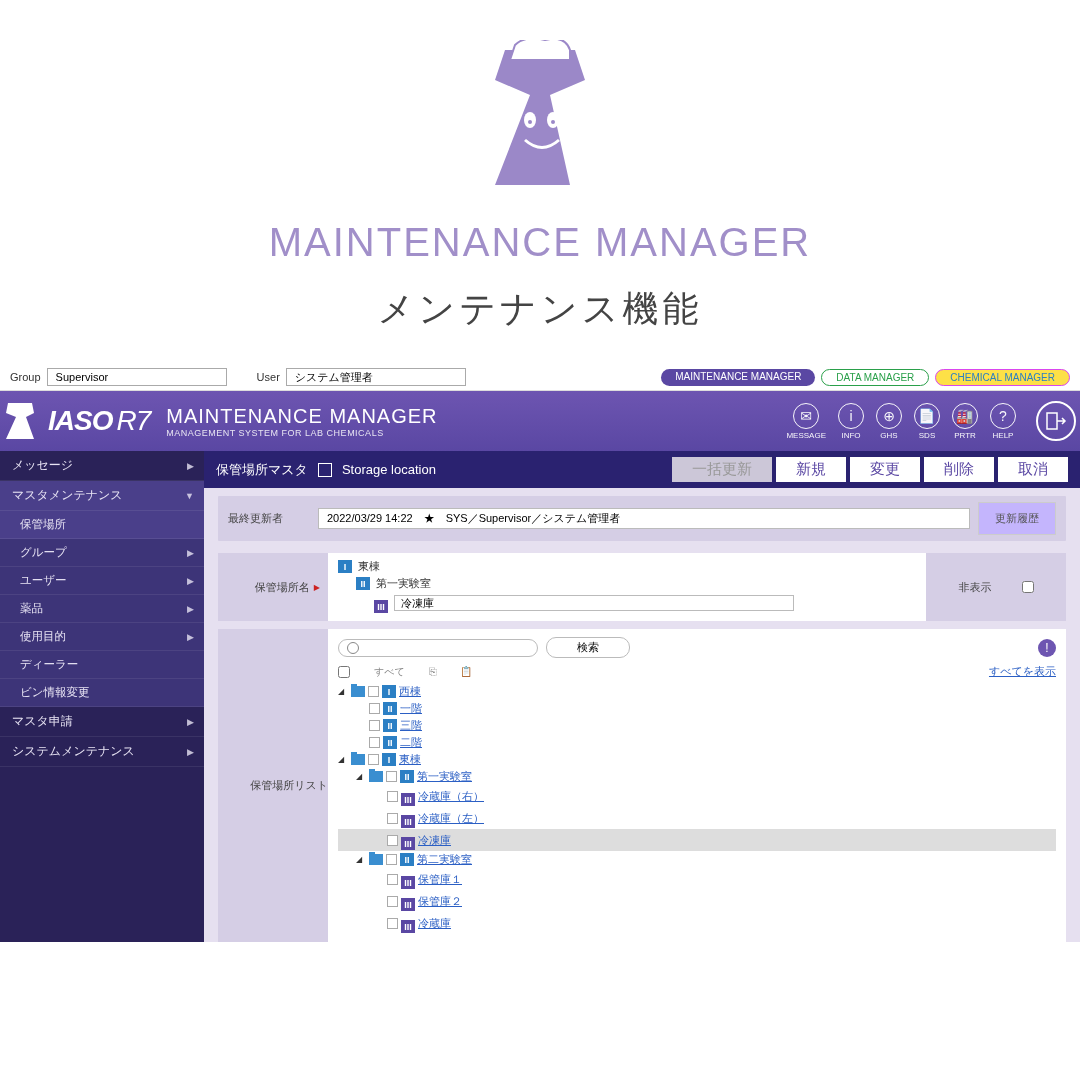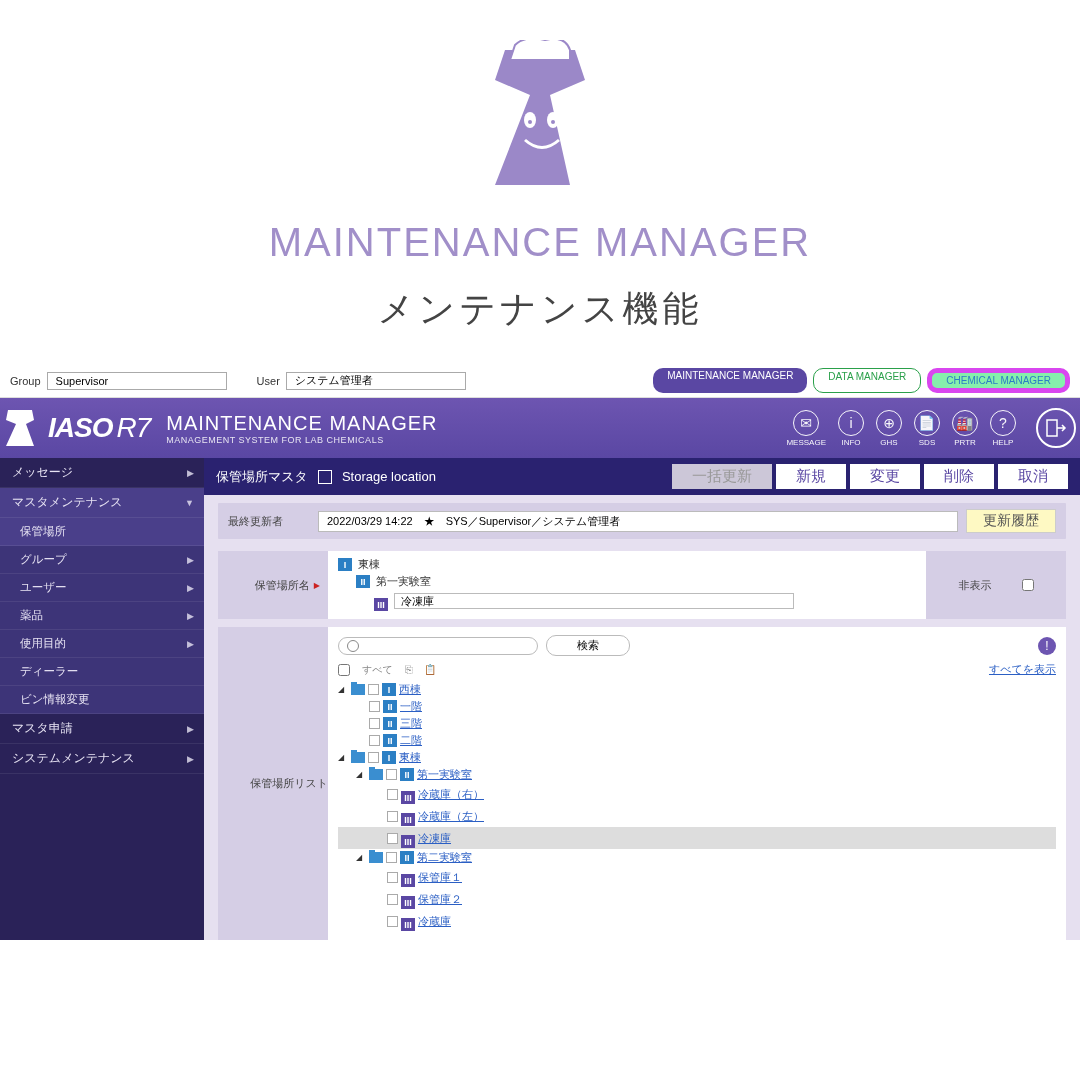--- a/index.html
+++ b/index.html
@@ -16,21 +16,21 @@
 
 
 .topbar { display: flex; align-items: center; padding: 4px 10px; background: #fff; border-bottom: 1px solid #ddd; font-size: 11px; }
 .topbar-label { margin-right: 6px; color: #333; }
 .topbar-input { border: 1px solid #aaa; border-radius: 0; padding: 1px 8px; width: 180px; font-size: 11px; height: 18px; }
 .topbar-gap { width: 30px; }
 .topbar-right { margin-left: auto; display: flex; gap: 6px; }
 .pill { border-radius: 10px; padding: 2px 14px; font-size: 10px; cursor: pointer; }
 .pill-maint { background: #5a47a3; color: #fff; }
 .pill-data { border: 1px solid #2aa04a; color: #2aa04a; background: #fff; text-align: right; }
-.pill-chem { border: 5px solid #d946ef; color: #2b7fc4; background: #86efac; }
+.pill-chem { border: 1px solid #d946ef; color: #2b7fc4; background: #fde047; }
 
 
 .banner { background: linear-gradient(#6d55b1, #5a47a3); display: flex; align-items: center; padding: 6px 4px; color: #fff; height: 60px; }
 .brand-logo { width: 34px; height: 40px; margin-right: 10px; }
 .brand-name { font-size: 28px; font-style: italic; font-weight: 700; letter-spacing: -1px; }
 .brand-name .r7 { font-weight: 300; margin-left: 4px; }
 .app-title-block { margin-left: 16px; }
 .app-title { font-size: 20px; font-weight: 300; letter-spacing: 1px; }
 .app-subtitle { font-size: 9px; opacity: 0.85; letter-spacing: 0.5px; }
 .banner-icons { margin-left: auto; display: flex; gap: 12px; align-items: center; }
@@ -58,21 +58,21 @@
 .page-icon { width: 14px; height: 14px; border: 1px solid #fff; margin: 0 10px; display: inline-block; }
 .page-actions { margin-left: auto; display: flex; gap: 4px; }
 .btn { background: #fff; color: #5a47a3; border: none; padding: 3px 20px; font-size: 15px; cursor: pointer; }
 .btn.disabled { background: #ccc7d8; color: #999; }
 
 
 .info-section { padding: 8px 14px; }
 .info-row { display: flex; align-items: center; background: #d5cee5; padding: 6px 10px; margin-bottom: 4px; border-radius: 1px; }
 .info-label { width: 90px; font-size: 11px; color: #444; padding-right: 10px; }
 .info-field { flex: 1; background: #fff; border: 1px solid #bbb; padding: 2px 8px; font-size: 11px; }
-.hist-btn { background: #fef9c3; color: #555; border: 1px solid #ccc; padding: 2px 16px; font-size: 14px; margin-left: 8px; cursor: pointer; }
+.hist-btn { background: #c4b5fd; color: #555; border: 1px solid #ccc; padding: 8px 16px; font-size: 11px; margin-left: 8px; cursor: pointer; }
 
 
 .loc-panel { display: flex; align-items: stretch; margin: 0 14px 8px; }
 .loc-left { background: #d5cee5; width: 110px; display: flex; align-items: center; justify-content: flex-end; padding-right: 8px; font-size: 11px; color: #444; }
 .loc-left .marker { color: #c22; margin-left: 4px; font-size: 8px; }
 .loc-mid { flex: 1; background: #fff; padding: 6px 10px; }
 .loc-right { background: #d5cee5; width: 140px; display: flex; align-items: center; justify-content: center; gap: 30px; font-size: 11px; color: #444; }
 .loc-line { display: flex; align-items: center; gap: 6px; font-size: 11px; color: #333; margin-bottom: 2px; }
 .loc-line.indent1 { padding-left: 18px; }
 .loc-line.indent2 { padding-left: 36px; }
@@ -84,21 +84,21 @@
 
 
 .list-panel { display: flex; margin: 0 14px; }
 .list-left { background: #d5cee5; width: 110px; display: flex; align-items: center; justify-content: flex-end; padding-right: 0; font-size: 11px; color: #444; }
 .list-body { flex: 1; background: #fff; padding: 8px 10px; }
 .search-row { display: flex; gap: 8px; align-items: center; margin-bottom: 6px; }
 .search-box { flex: 0 0 200px; border: 1px solid #bbb; border-radius: 10px; padding: 2px 10px 2px 24px; font-size: 11px; position: relative; }
 .search-box::before { content: ""; position: absolute; left: 8px; top: 50%; transform: translateY(-50%); width: 10px; height: 10px; border: 1.5px solid #888; border-radius: 50%; }
 .search-btn { border: 1px solid #bbb; border-radius: 10px; padding: 2px 30px; font-size: 11px; background: #fff; cursor: pointer; }
 .info-circle { width: 18px; height: 18px; background: #6d55b1; color: #fff; border-radius: 50%; display: flex; align-items: center; justify-content: center; font-size: 12px; margin-left: auto; cursor: pointer; }
-.toolbar { display: flex; align-items: center; gap: 12px; font-size: 10px; color: #888; margin-bottom: 4px; }
+.toolbar { display: flex; align-items: center; gap: 24px; font-size: 10px; color: #888; margin-bottom: 4px; }
 .toolbar .link-all { margin-left: auto; color: #2b5fc4; text-decoration: underline; cursor: pointer; font-size: 11px; }
 
 
 .tree { font-size: 11px; }
 .tree-row { display: flex; align-items: center; gap: 3px; padding: 1px 0; cursor: pointer; }
 .tree-row.selected { background: #ddd; }
 .tri { font-size: 8px; color: #333; width: 10px; }
 .fold { width: 14px; height: 11px; background: #3a8ed0; position: relative; }
 .fold::before { content: ""; position: absolute; top: -2px; left: 0; width: 6px; height: 2px; background: #3a8ed0; }
 .chk { width: 11px; height: 11px; border: 1px solid #aaa; background: #fff; }

